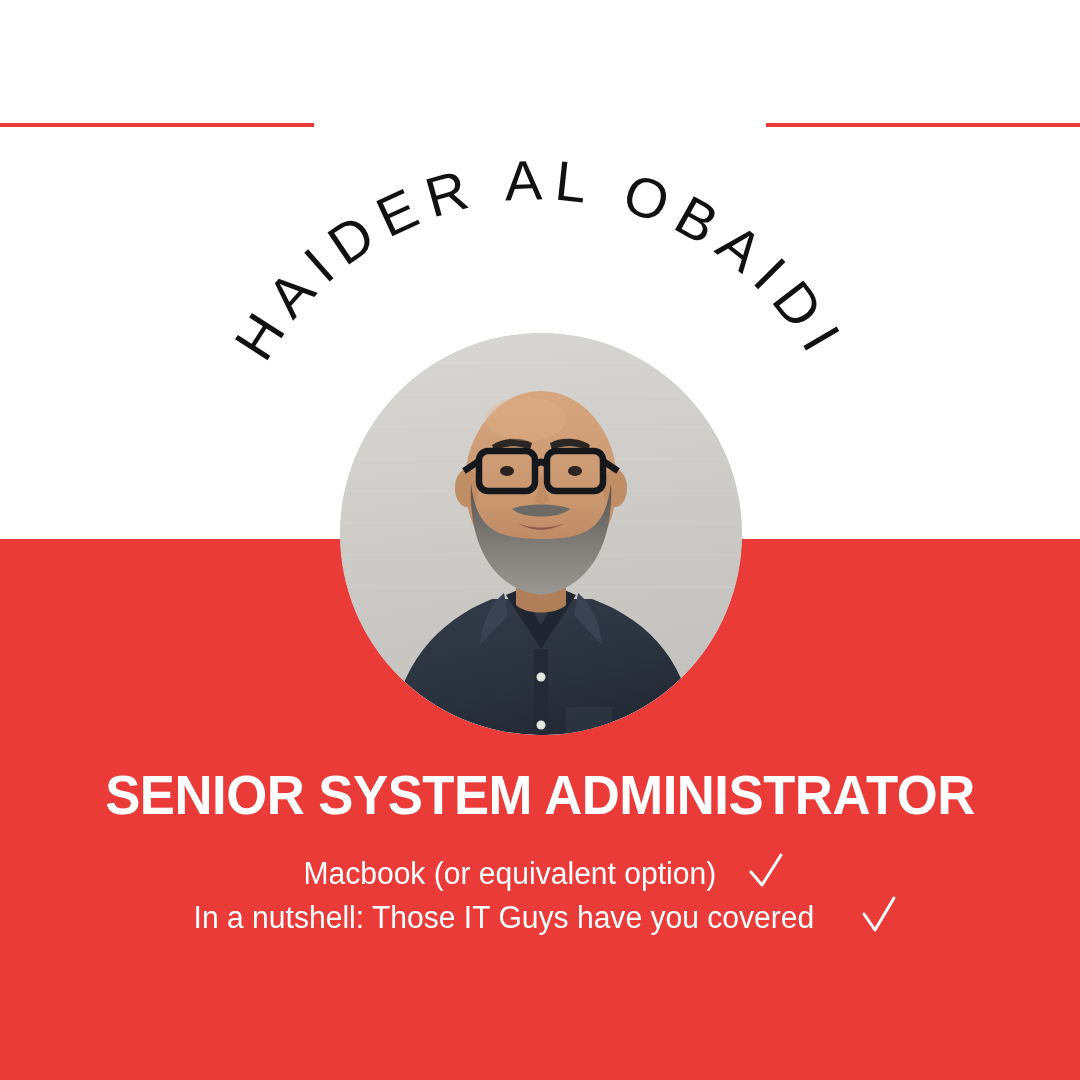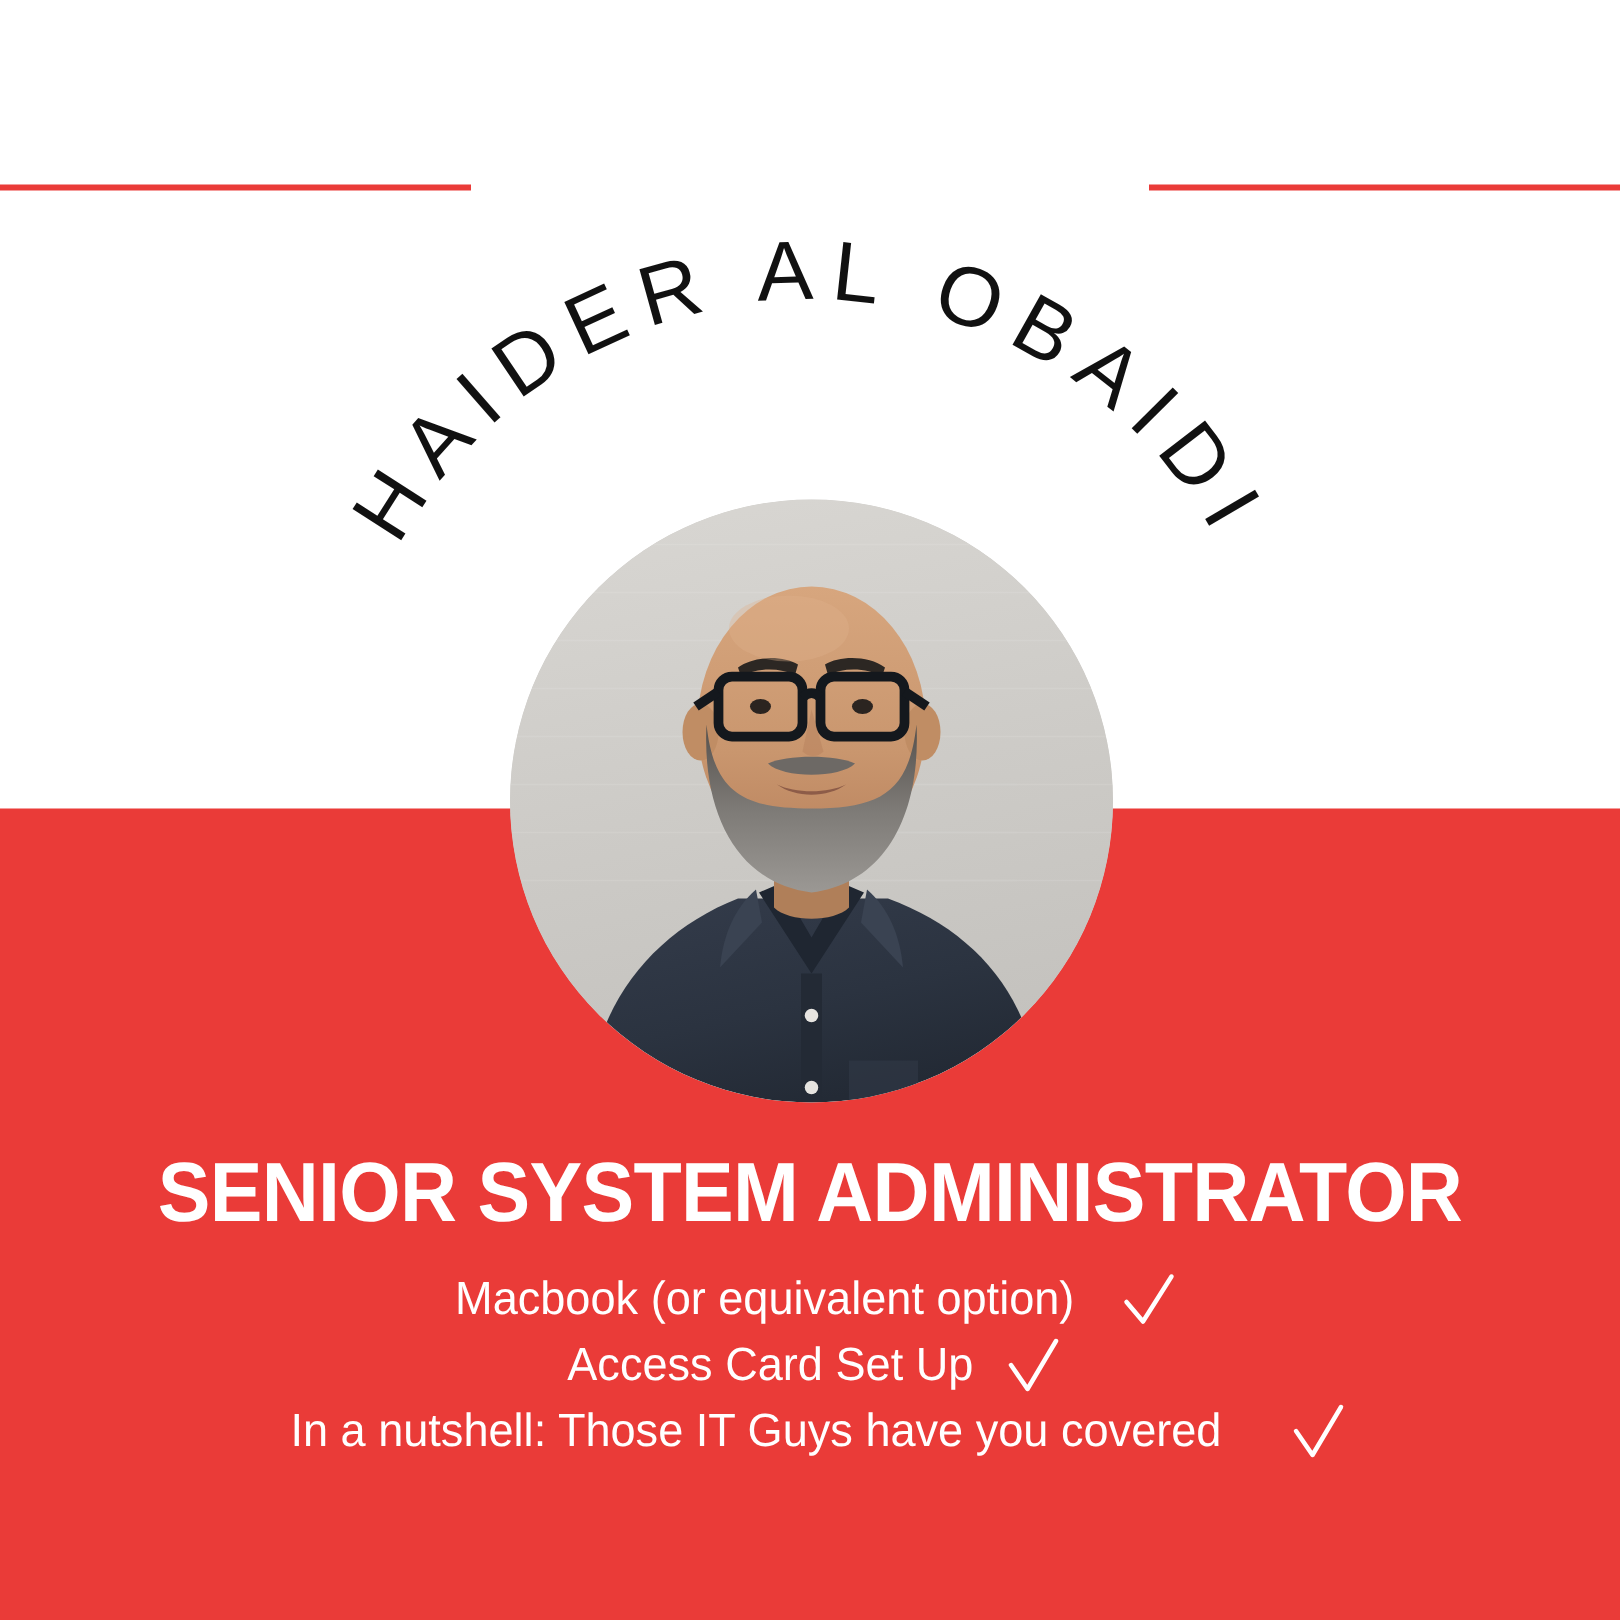--- a/index.html
+++ b/index.html
@@ -91,21 +91,21 @@
     position: absolute;
     left: 0;
     right: 0;
     top: 848px;
     display: flex;
     flex-direction: column;
     align-items: center;
   }
   .check-row {
     display: flex;
-    align-items: flex-start;
+    align-items: flex-end;
     justify-content: center;
     height: 44px;
     color: #ffffff;
     white-space: nowrap;
   }
   .check-label {
     font-family: "Liberation Sans", sans-serif;
     font-size: 31px;
     font-weight: 400;
     letter-spacing: 0px;
@@ -243,28 +243,20 @@
       <span class="check-label">Macbook (or equivalent option)</span>
       <span class="check-mark">
         <svg viewBox="0 0 34 40" xmlns="http://www.w3.org/2000/svg">
           <path d="M 2,20 L 13,33 L 32,3" fill="none" stroke="#ffffff" stroke-width="3" stroke-linecap="round" stroke-linejoin="round"></path>
         </svg>
       </span>
     </div>
 
 
 
-    <div class="check-row">
-      <span class="check-label">Access Card Set Up</span>
-      <span class="check-mark">
-        <svg viewBox="0 0 34 40" xmlns="http://www.w3.org/2000/svg">
-          <path d="M 2,18 L 13,34 L 32,2" fill="none" stroke="#ffffff" stroke-width="3" stroke-linecap="round" stroke-linejoin="round"></path>
-        </svg>
-      </span>
-    </div>
 
     <div class="check-row row-gap-5">
       <span class="check-label">In a nutshell: Those IT Guys have you covered</span>
       <span class="check-mark">
         <svg viewBox="0 0 34 40" xmlns="http://www.w3.org/2000/svg">
           <path d="M 2,18 L 13,34 L 32,2" fill="none" stroke="#ffffff" stroke-width="3" stroke-linecap="round" stroke-linejoin="round"></path>
         </svg>
       </span>
     </div>
 

